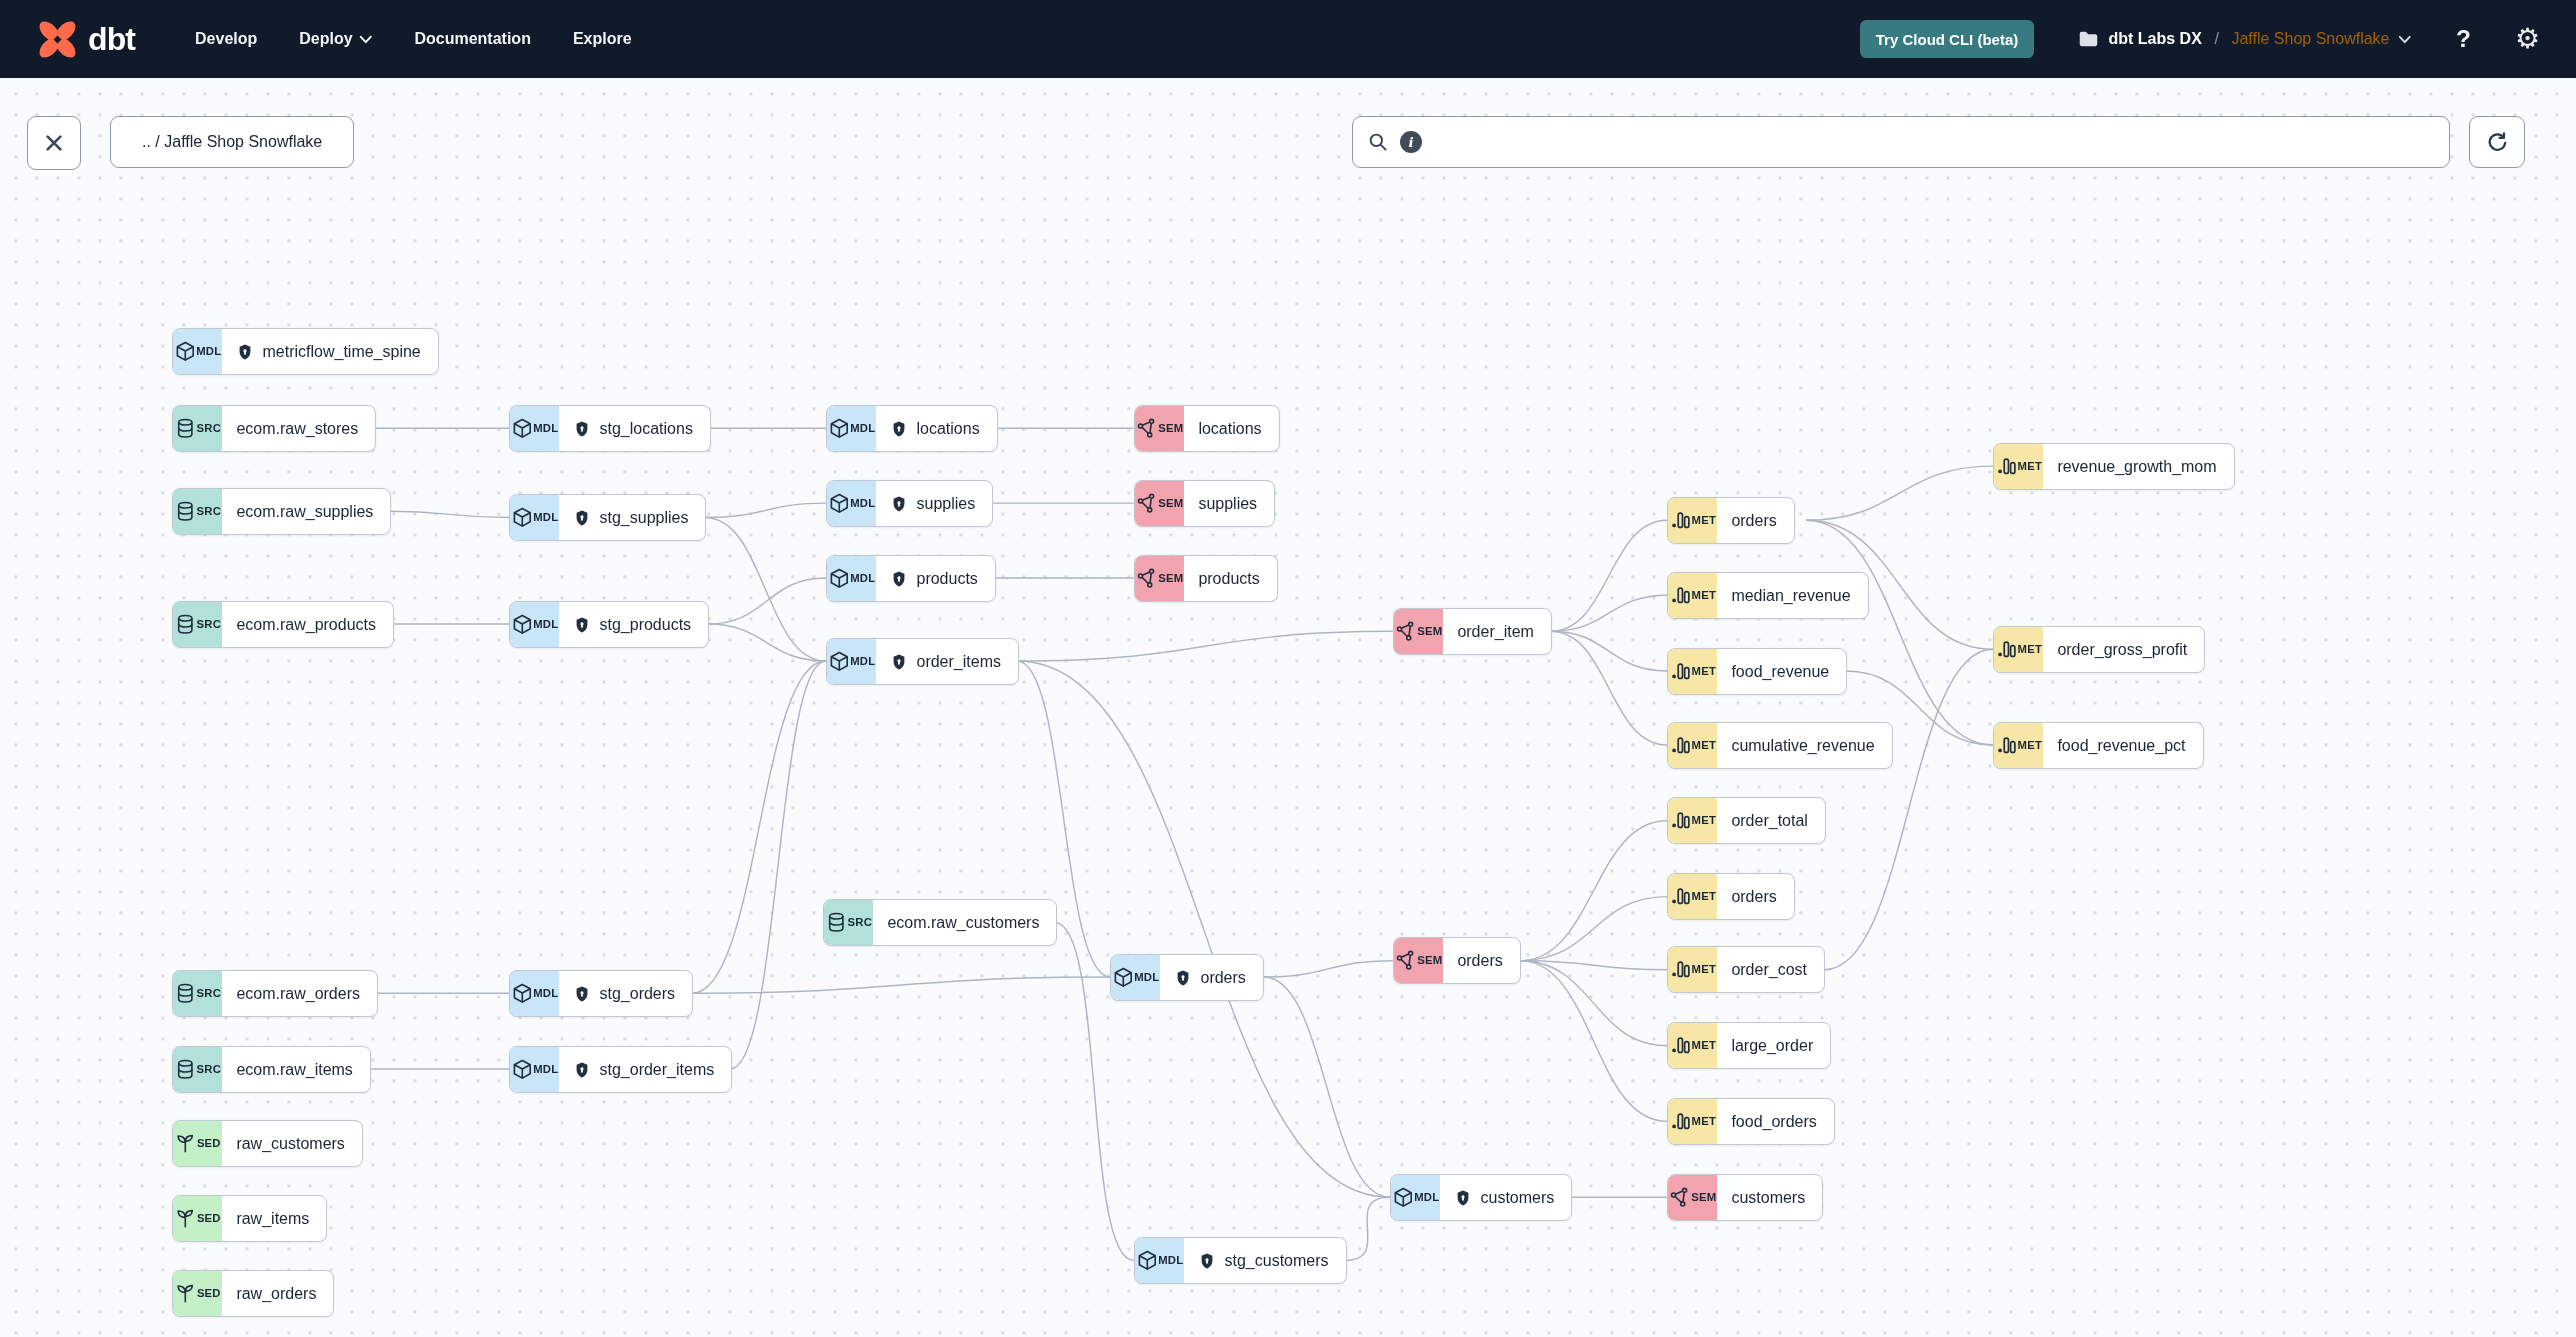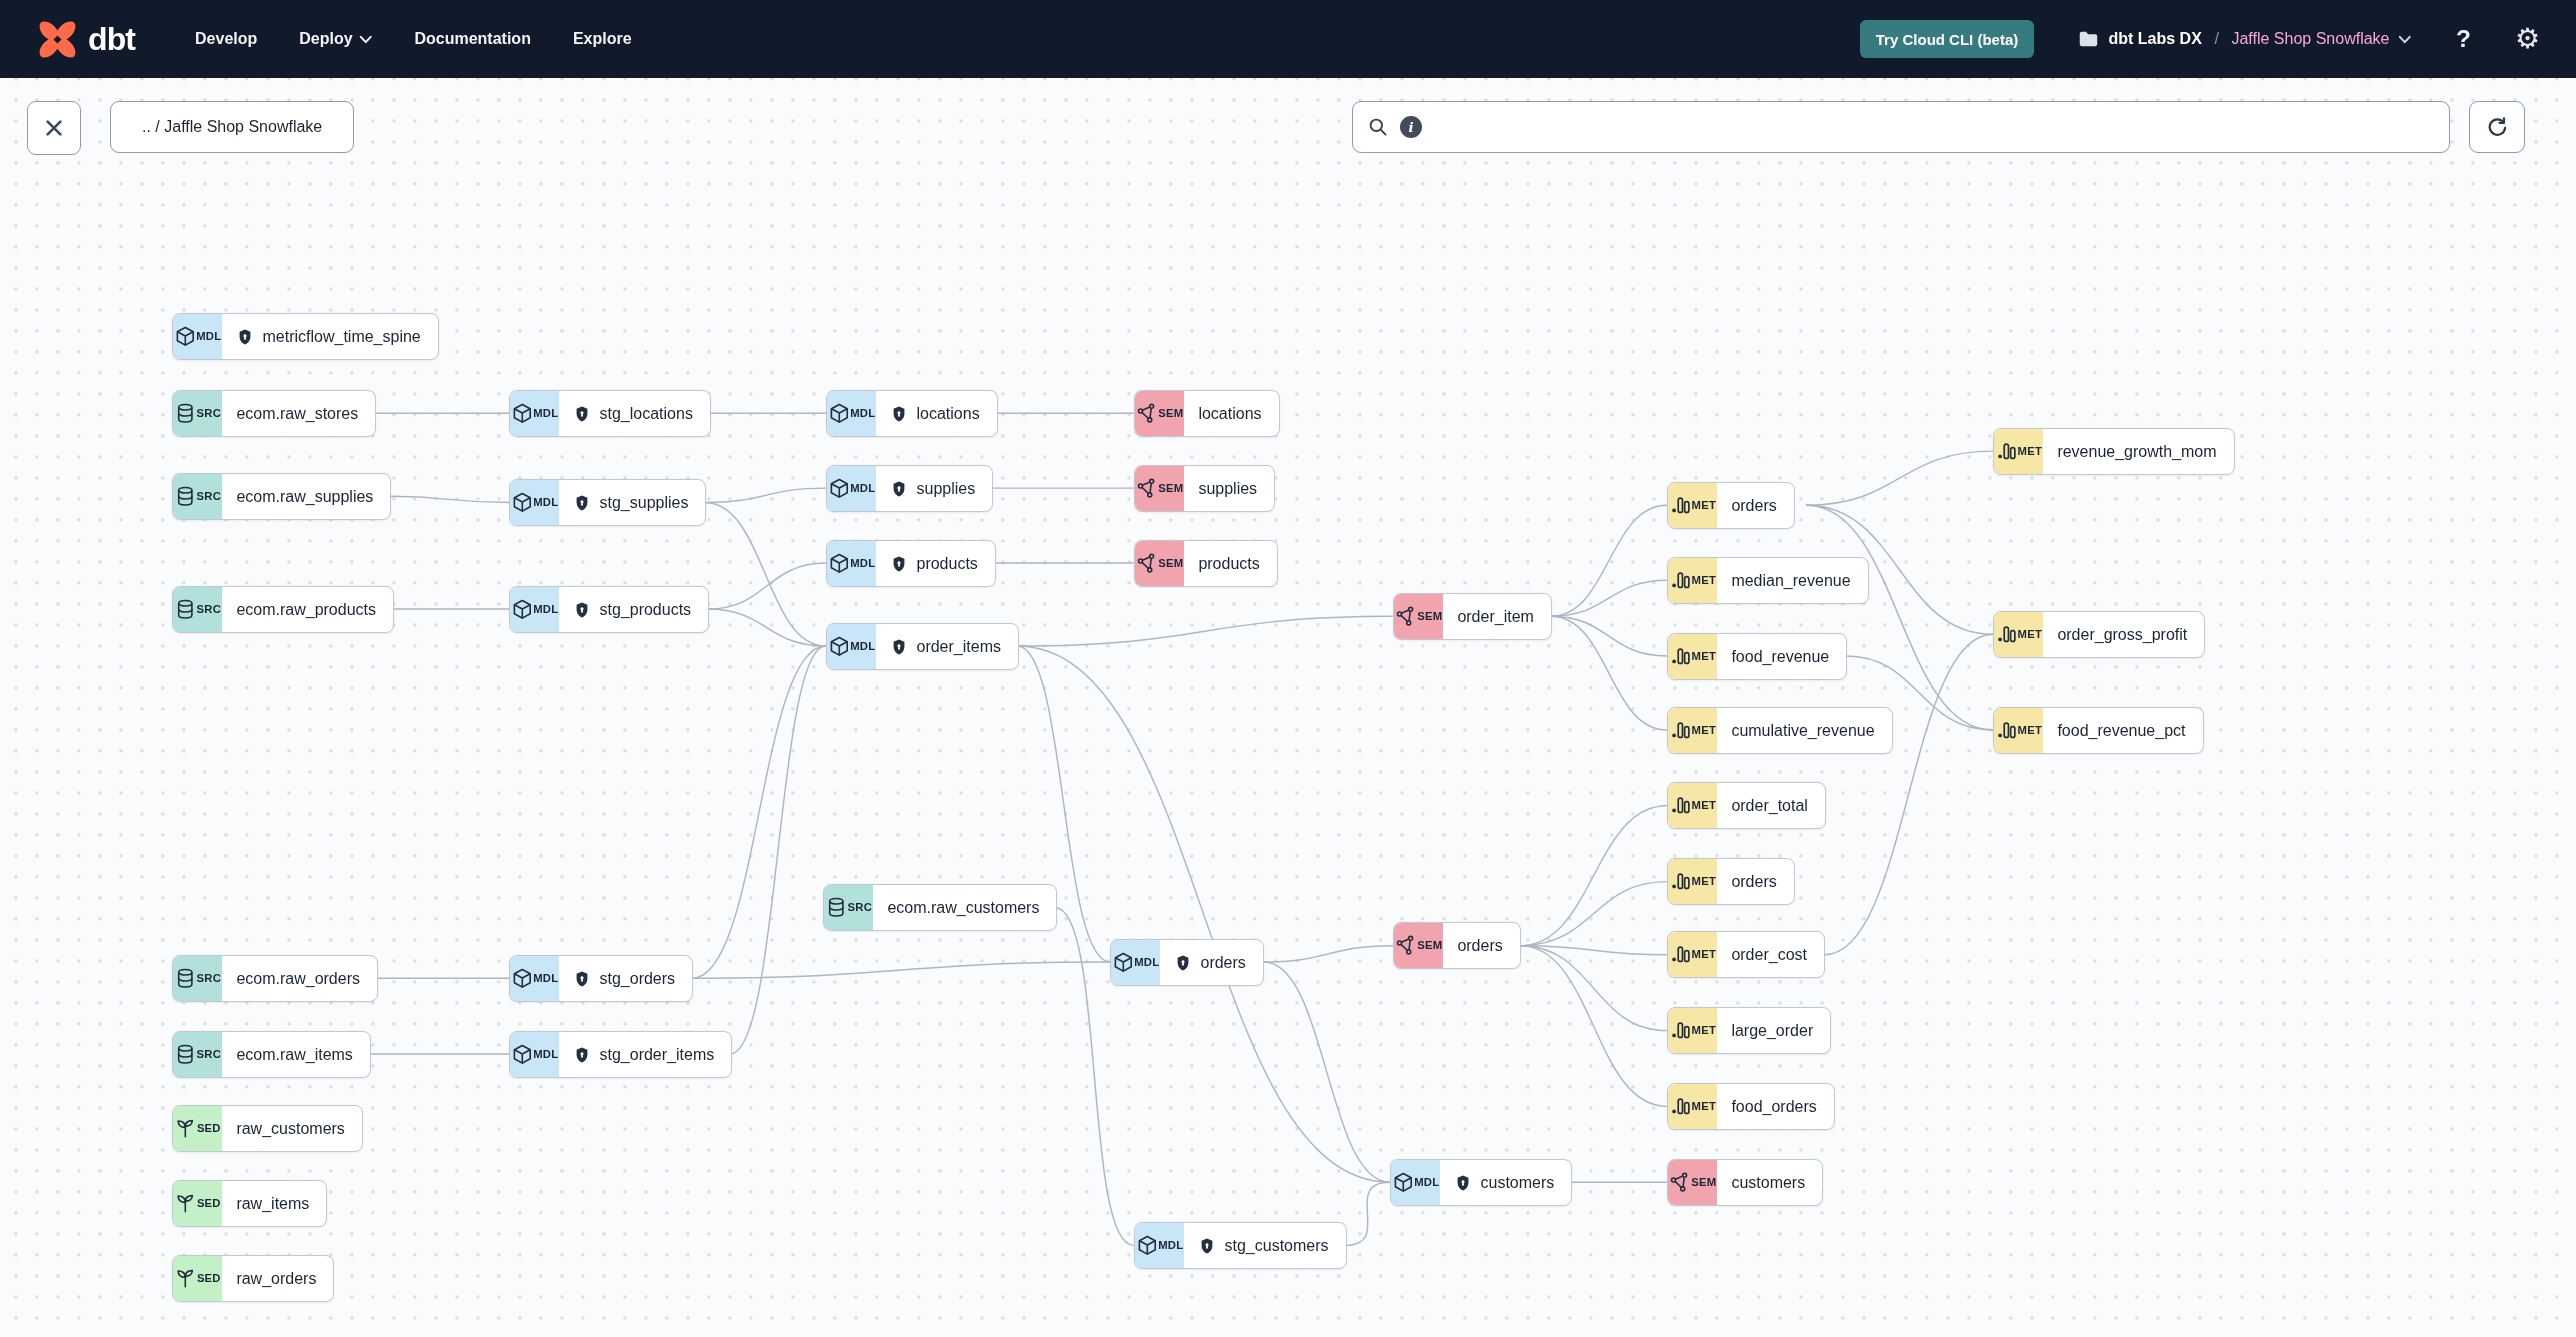--- a/index.html
+++ b/index.html
@@ -23,27 +23,27 @@
   .nav-item svg{display:block;}
   .nav-right{margin-left:auto;display:flex;align-items:center;gap:44px;}
   .cta-btn{
     background:var(--cta-bg,#377a80);color:#fff;border:none;border-radius:6.3px;
     font-size:15px;font-weight:600;padding:10.8px 16.2px;cursor:pointer;
     font-family:"Liberation Sans",sans-serif;
   }
   .account-group{display:flex;align-items:center;gap:9px;}
   .account-name{color:#fff;font-size:16px;font-weight:700;}
   .account-sep{color:#8a93a3;font-size:16px;padding:0 3.6px;}
-  .project-name{color:#f9a8d4;font-size:16px;font-weight:400;}
+  .project-name{color:#a16207;font-size:16px;font-weight:400;}
   .icon-btn{background:none;border:none;padding:0;cursor:pointer;display:flex;align-items:center;}
   .help-glyph{color:#edf0f4;font-size:24.4px;font-weight:700;line-height:1;}
   .gear-glyph{color:#e6e9ee;font-size:28px;line-height:1;}
   
   .canvas{
-    position:absolute;left:0;top:63px;width:2576px;height:1260px;
+    position:absolute;left:0;top:78px;width:2576px;height:1260px;
     background-image:radial-gradient(circle,#d8dce2 1.4px,transparent 1.5px);
     background-size:21px 21px;background-position:5.4px 5.4px;
   }
   #edges{position:absolute;left:0;top:0;z-index:1;}
   
   .tb-close{
     position:absolute;left:27px;top:38px;width:52px;height:52px;z-index:5;
     background:#fff;border:0.9px solid #8f99a7;border-radius:9px;
     display:flex;align-items:center;justify-content:center;cursor:pointer;
   }

